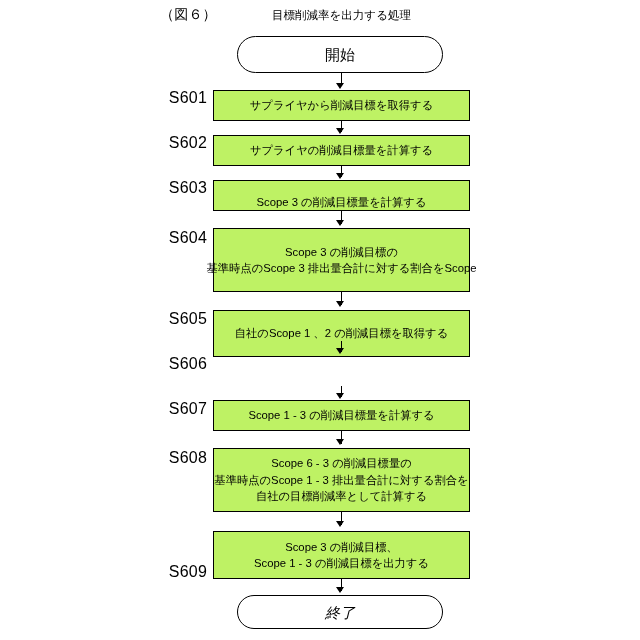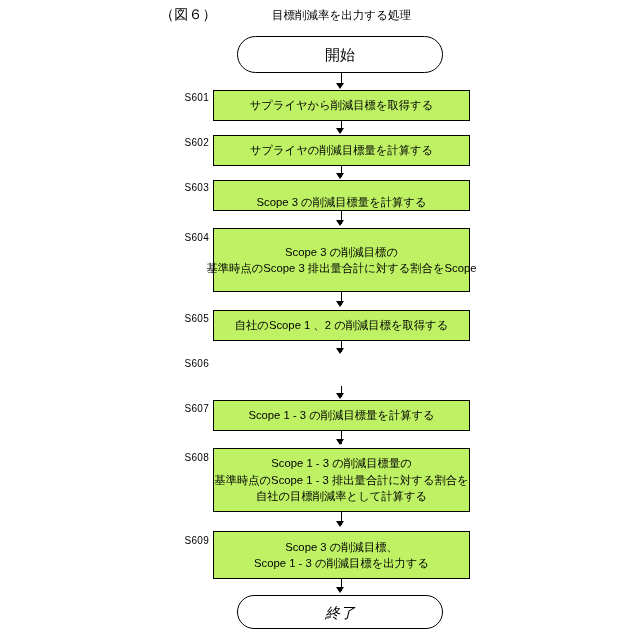--- a/index.html
+++ b/index.html
@@ -86,22 +86,22 @@
     line-height: 16.5px;
     white-space: nowrap;
     text-align: center;
   }
 
   
   .step-label {
     position: absolute;
     left: 167px;
     width: 42px;
-    text-align: right;
-    font-size: 10px;
+    text-align: center;
+    font-size: 16px;
     line-height: 15px;
     letter-spacing: 0.3px;
     white-space: nowrap;
   }
 
   
   .connector {
     position: absolute;
     left: 340.5px;
     width: 1.4px;
@@ -160,21 +160,21 @@
   <div class="step-label" style="top:230px;">S604</div>
   <div class="process-box" id="box-s604" style="top:228px; height:64px;">
     <div class="line">Scope 3 の削減目標の</div>
     <div class="line">基準時点のScope 3 排出量合計に対する割合をScope</div>
   </div>
 
   <div class="connector" style="top:292px; height:13px;"></div>
   <div class="arrowhead" style="top:301px;"></div>
 
   <div class="step-label" style="top:311px;">S605</div>
-  <div class="process-box" id="box-s605" style="top:310px; height:31px;">
+  <div class="process-box" id="box-s605" style="top:310px; height:47px;">
     <div class="line">自社のScope 1 、2 の削減目標を取得する</div>
   </div>
 
   <div class="connector" style="top:341px; height:11px;"></div>
   <div class="arrowhead" style="top:348px;"></div>
 
   <div class="step-label" style="top:356px;">S606</div>
 
   <div class="connector" style="top:386px; height:11px;"></div>
   <div class="arrowhead" style="top:393px;"></div>
@@ -182,29 +182,29 @@
   <div class="step-label" style="top:401px;">S607</div>
   <div class="process-box" id="box-s607" style="top:400px; height:31px;">
     <div class="line">Scope 1 - 3 の削減目標量を計算する</div>
   </div>
 
   <div class="connector" style="top:431px; height:13px;"></div>
   <div class="arrowhead" style="top:439px;"></div>
 
   <div class="step-label" style="top:450px;">S608</div>
   <div class="process-box" id="box-s608" style="top:448px; height:64px;">
-    <div class="line">Scope 1 - 3 の削減目標量の</div>
+    <div class="line">Scope 6 - 3 の削減目標量の</div>
     <div class="line">基準時点のScope 1 - 3 排出量合計に対する割合を</div>
     <div class="line">自社の目標削減率として計算する</div>
   </div>
 
   <div class="connector" style="top:512px; height:13px;"></div>
   <div class="arrowhead" style="top:521px;"></div>
 
-  <div class="step-label" style="top:533px;">S609</div>
+  <div class="step-label" style="top:564px;">S609</div>
   <div class="process-box" id="box-s609" style="top:531px; height:48px;">
     <div class="line">Scope 3 の削減目標、</div>
     <div class="line">Scope 1 - 3 の削減目標を出力する</div>
   </div>
 
   <div class="connector" style="top:579px; height:12px;"></div>
   <div class="arrowhead" style="top:587px;"></div>
 
   <div class="terminator" id="node-end">
     <span class="node-text">終了</span>

